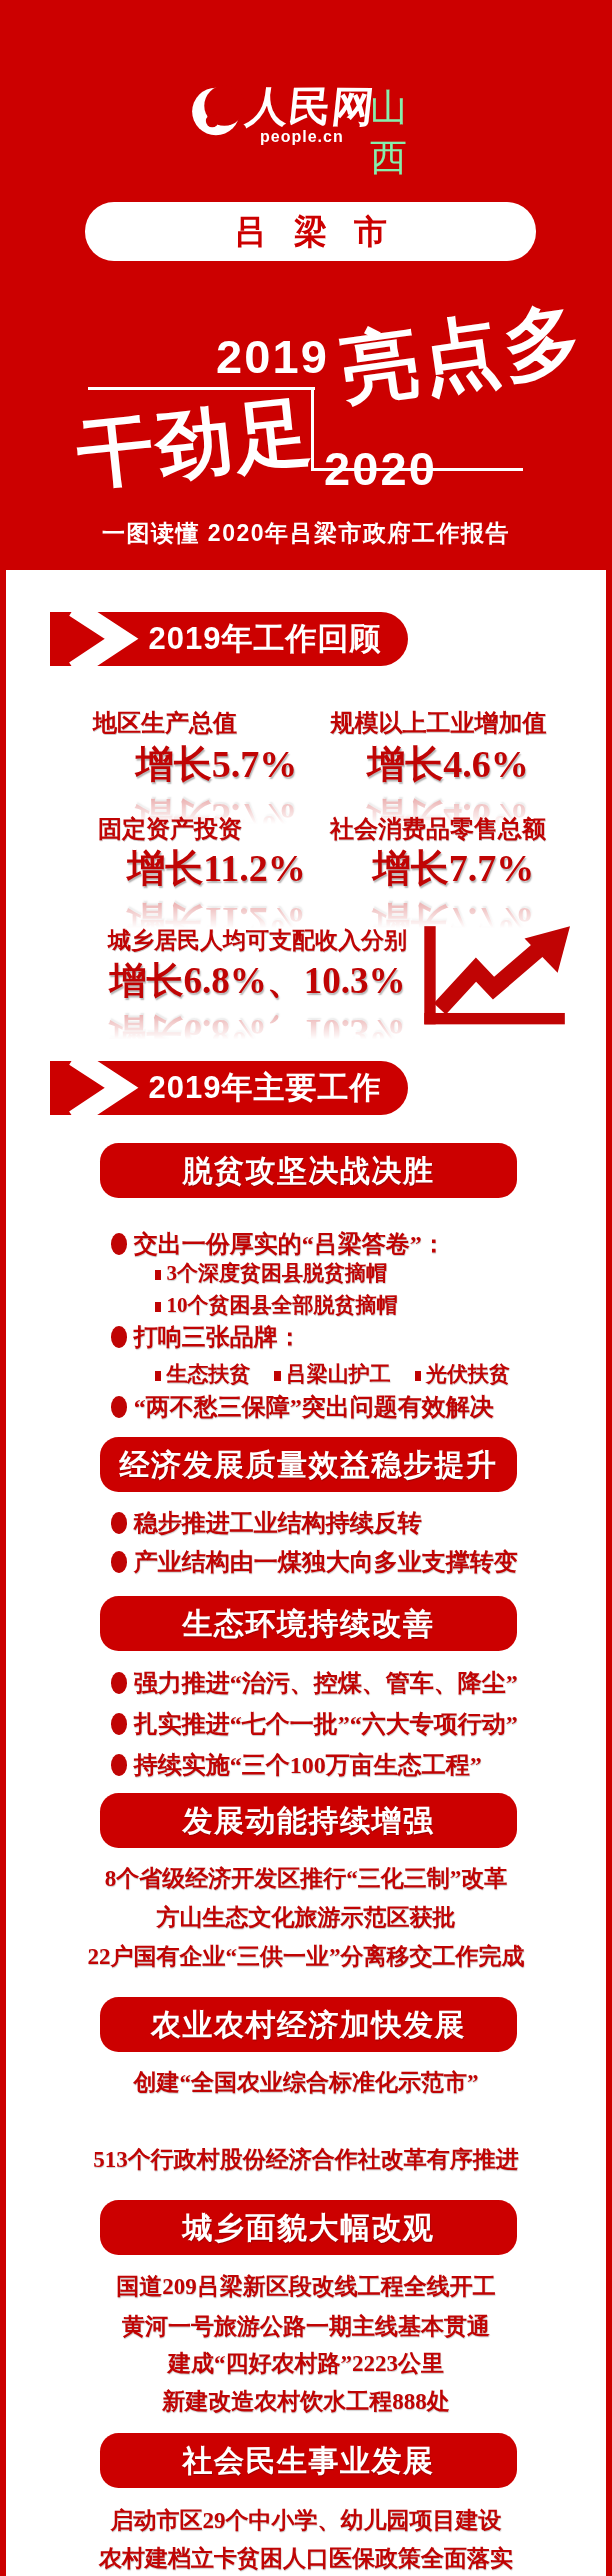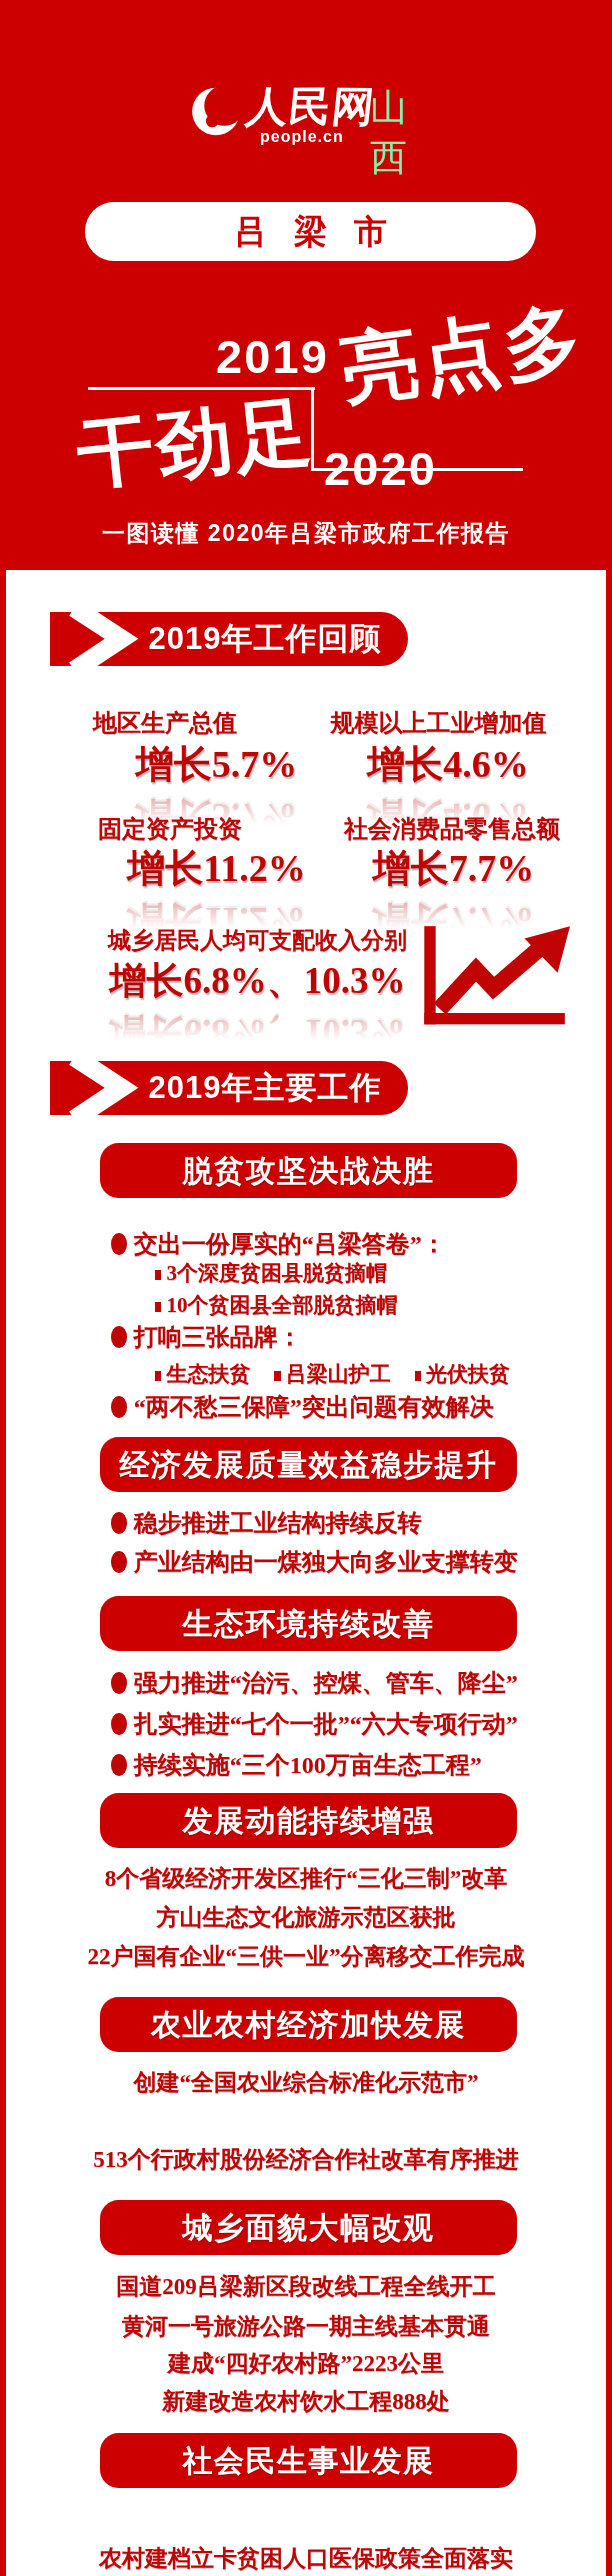--- a/index.html
+++ b/index.html
@@ -82,21 +82,21 @@
   }
   .slabel{font-size:24px;text-align:center;text-shadow:0.5px 0.5px 0.5px rgba(0,0,0,0.2);}
   .sval{
     font-size:38px;text-align:center;white-space:nowrap;
     text-shadow:1px 1.5px 1.5px rgba(0,0,0,0.3);
     -webkit-box-reflect: below 1px linear-gradient(transparent 35%, rgba(0,0,0,0.4));
   }
   .lab1{left:57px;top:707px;width:216px;}
   .lab2{left:325px;top:707px;width:227px;}
   .lab3{left:59px;top:813px;width:222px;}
-  .lab4{left:336px;top:813px;width:232px;}
+  .lab4{left:322px;top:813px;width:232px;}
   .val1{left:72px;top:739px;width:289px;}
   .val2{left:319px;top:739px;width:258px;}
   .val3{left:72px;top:843px;width:289px;}
   .val4{left:330px;top:843px;width:247px;}
   .inc-label{left:80px;top:925px;width:355px;font-size:23px;text-align:center;
     text-shadow:0.5px 0.5px 0.5px rgba(0,0,0,0.2);}
   .inc-value{left:80px;top:956px;width:355px;font-size:37px;}
   .trend{left:415px;top:922px;}
 
   
@@ -215,16 +215,17 @@
   <div class="abs cline" style="top:2067px">创建“全国农业综合标准化示范市”</div>
   <div class="abs cline" style="top:2144px">513个行政村股份经济合作社改革有序推进</div>
 
   <div class="abs secbox" style="top:2200px">城乡面貌大幅改观</div>
   <div class="abs cline" style="top:2271px">国道209吕梁新区段改线工程全线开工</div>
   <div class="abs cline" style="top:2311px">黄河一号旅游公路一期主线基本贯通</div>
   <div class="abs cline" style="top:2348px">建成“四好农村路”2223公里</div>
   <div class="abs cline" style="top:2386px">新建改造农村饮水工程888处</div>
 
   <div class="abs secbox" style="top:2433px">社会民生事业发展</div>
+  <div class="abs cline" style="top:2505px">启动市区29个中小学、幼儿园项目建设</div>
   <div class="abs cline" style="top:2543px">农村建档立卡贫困人口医保政策全面落实</div>
 
 </div>
 
 
 </body></html>

